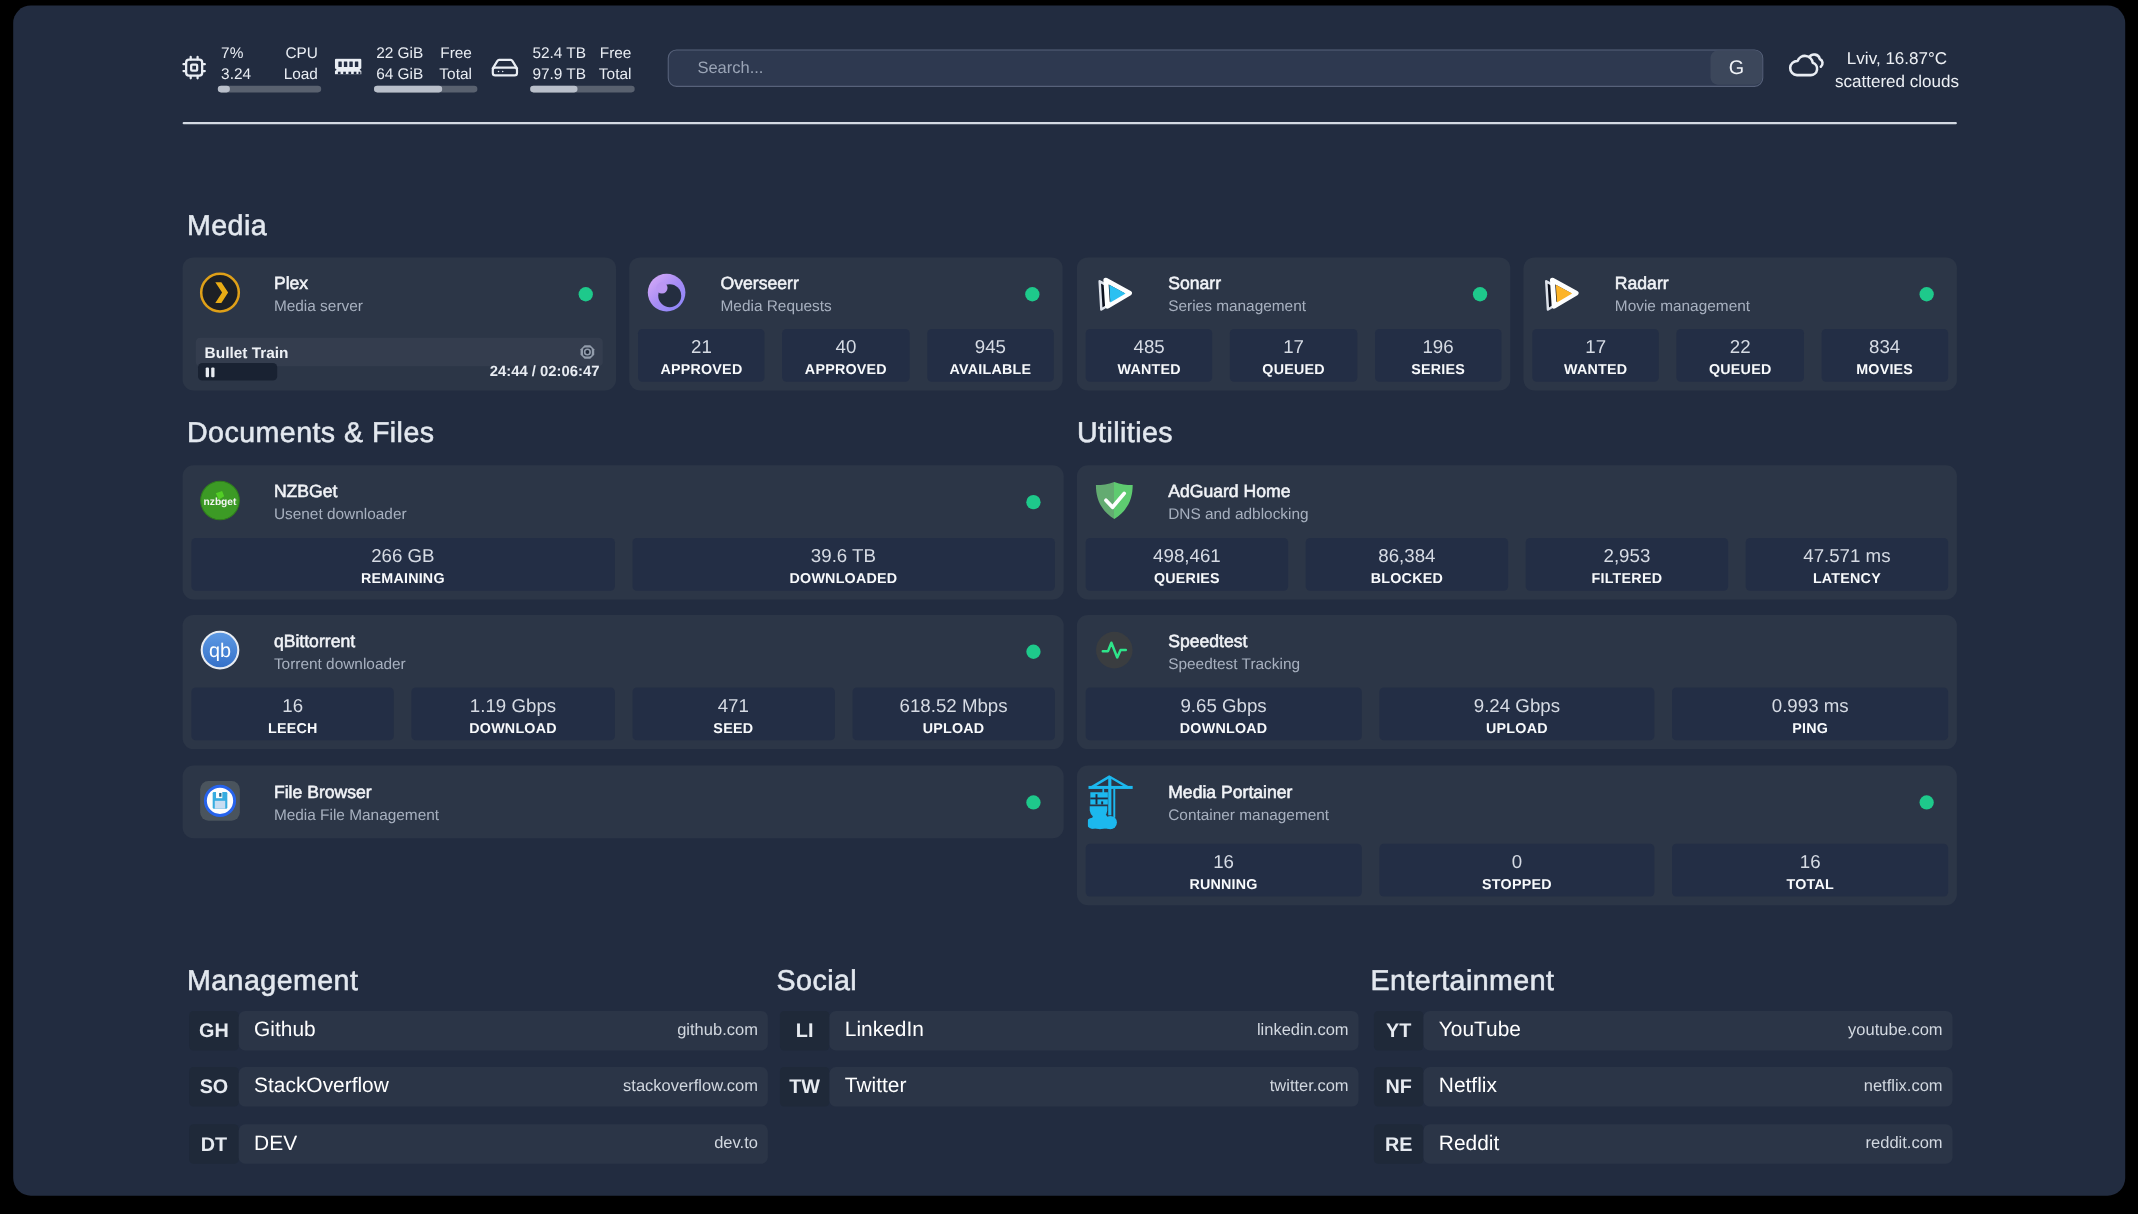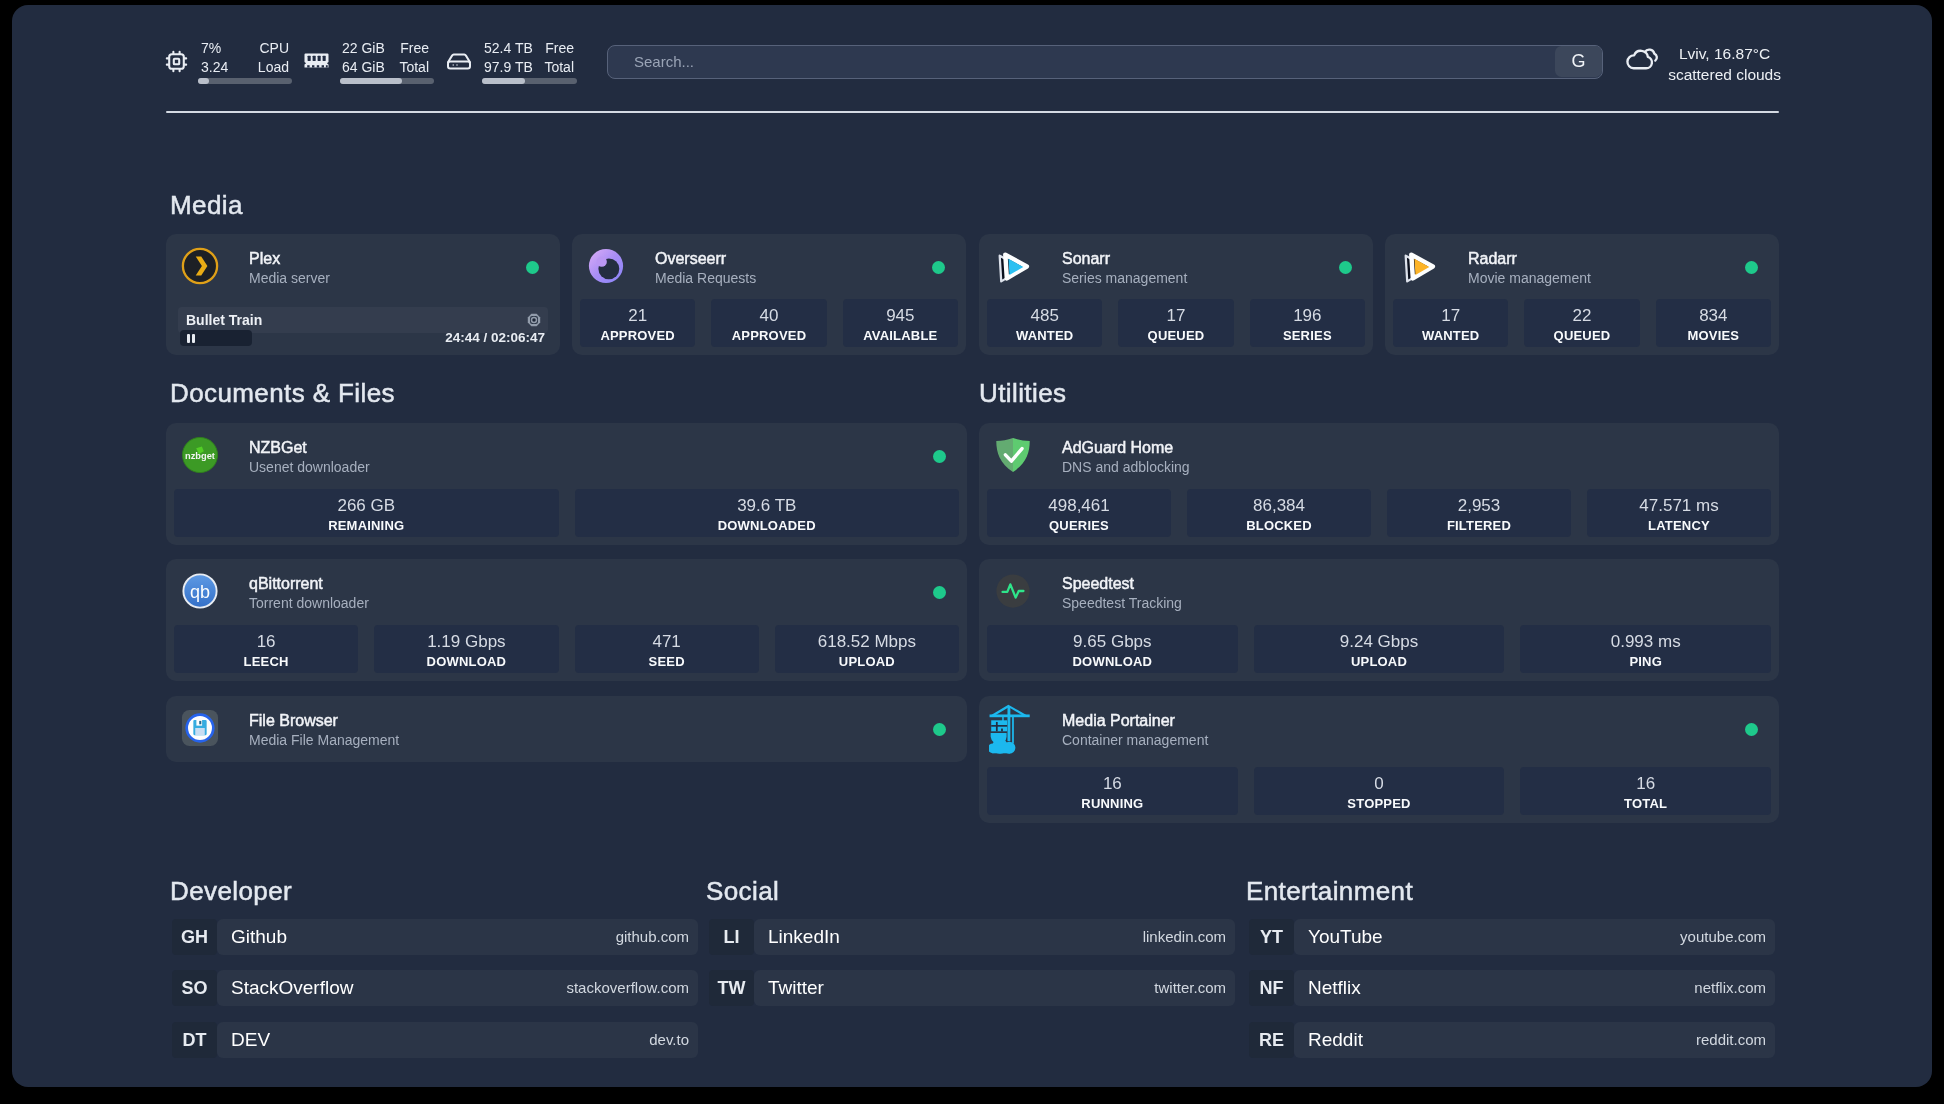--- a/index.html
+++ b/index.html
@@ -406,21 +406,21 @@
         <div class="v">0</div>
         <div class="l">STOPPED</div>
       </div>
     <div class="stat">
         <div class="v">16</div>
         <div class="l">TOTAL</div>
       </div>
   </div>
 </div>
 
-<div class="h1" style="left:170px;top:876px">Developer</div>
+<div class="h1" style="left:170px;top:876px">Management</div>
 <div class="h1" style="left:706px;top:876px">Social</div>
 <div class="h1" style="left:1246px;top:876px">Entertainment</div>
 
 <div class="bm-label" style="left:172px;top:919px">GH</div>
 <div class="bm-bar" style="left:217px;top:919px">
     <span class="n">Github</span>
     <span class="u">github.com</span>
   </div>
 <div class="bm-label" style="left:172px;top:970px">SO</div>
 <div class="bm-bar" style="left:217px;top:970px">

